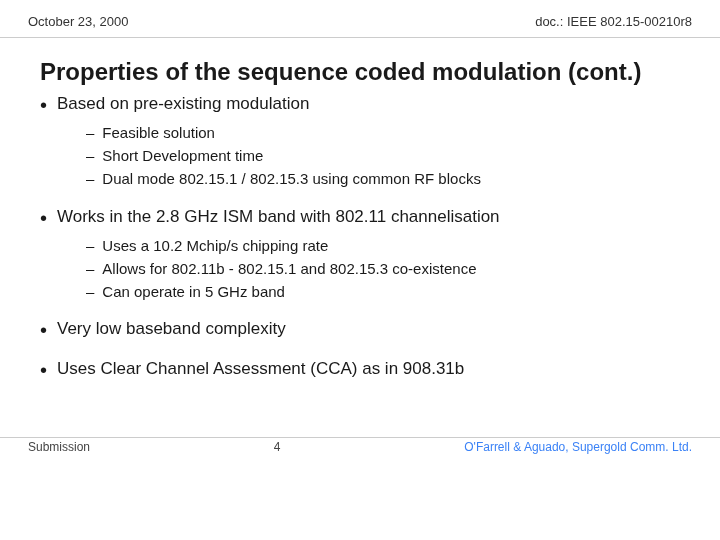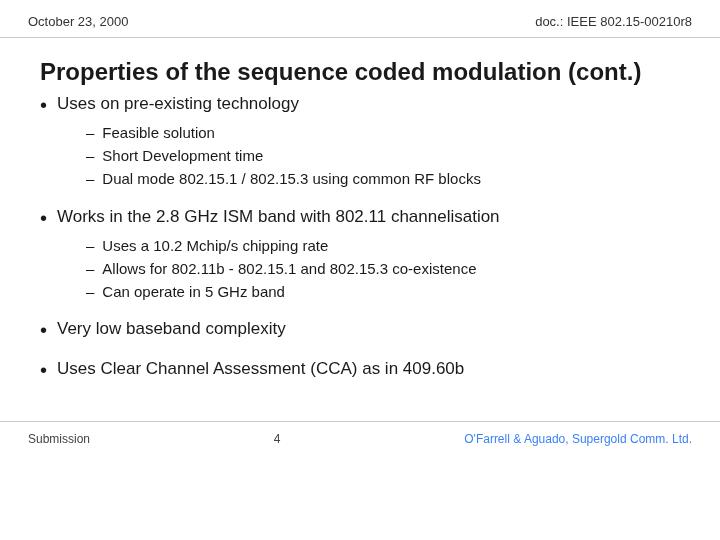--- a/index.html
+++ b/index.html
@@ -99,21 +99,21 @@
     }
 
     .footer {
       position: absolute;
       bottom: 0;
       left: 0;
       right: 0;
       display: flex;
       justify-content: space-between;
       align-items: center;
-      padding: 10px 28px;
+      padding: 2px 28px;
       border-top: 1px solid #cccccc;
     }
 
     .footer-left {
       font-size: 12px;
       color: #444444;
     }
 
     .footer-center {
       font-size: 12px;
@@ -134,21 +134,21 @@
     <span class="header-left">October 23, 2000</span>
     <span class="header-right">doc.: IEEE 802.15-00210r8</span>
   </div>
 
   <div class="main-content">
     <div class="slide-title">Properties of the sequence coded modulation (cont.)</div>
 
     <div class="bullet-item">
       <div class="bullet-main">
         <span class="bullet-dot">•</span>
-        <span class="bullet-text">Uses on pre-existing technology</span>
+        <span class="bullet-text">Based on pre-existing modulation</span>
       </div>
       <div class="sub-bullets">
         <div class="sub-bullet">
           <span class="sub-dash">–</span>
           <span>Feasible solution</span>
         </div>
         <div class="sub-bullet">
           <span class="sub-dash">–</span>
           <span>Short Development time</span>
         </div>
@@ -183,21 +183,21 @@
     <div class="bullet-item">
       <div class="bullet-main">
         <span class="bullet-dot">•</span>
         <span class="bullet-text">Very low baseband complexity</span>
       </div>
     </div>
 
     <div class="bullet-item">
       <div class="bullet-main">
         <span class="bullet-dot">•</span>
-        <span class="bullet-text">Uses Clear Channel Assessment (CCA) as in 409.60b</span>
+        <span class="bullet-text">Uses Clear Channel Assessment (CCA) as in 908.31b</span>
       </div>
     </div>
 
   </div>
 
   <div class="footer">
     <span class="footer-left">Submission</span>
     <span class="footer-center">4</span>
     <span class="footer-right">O'Farrell &amp; Aguado, Supergold Comm. Ltd.</span>
   </div>

